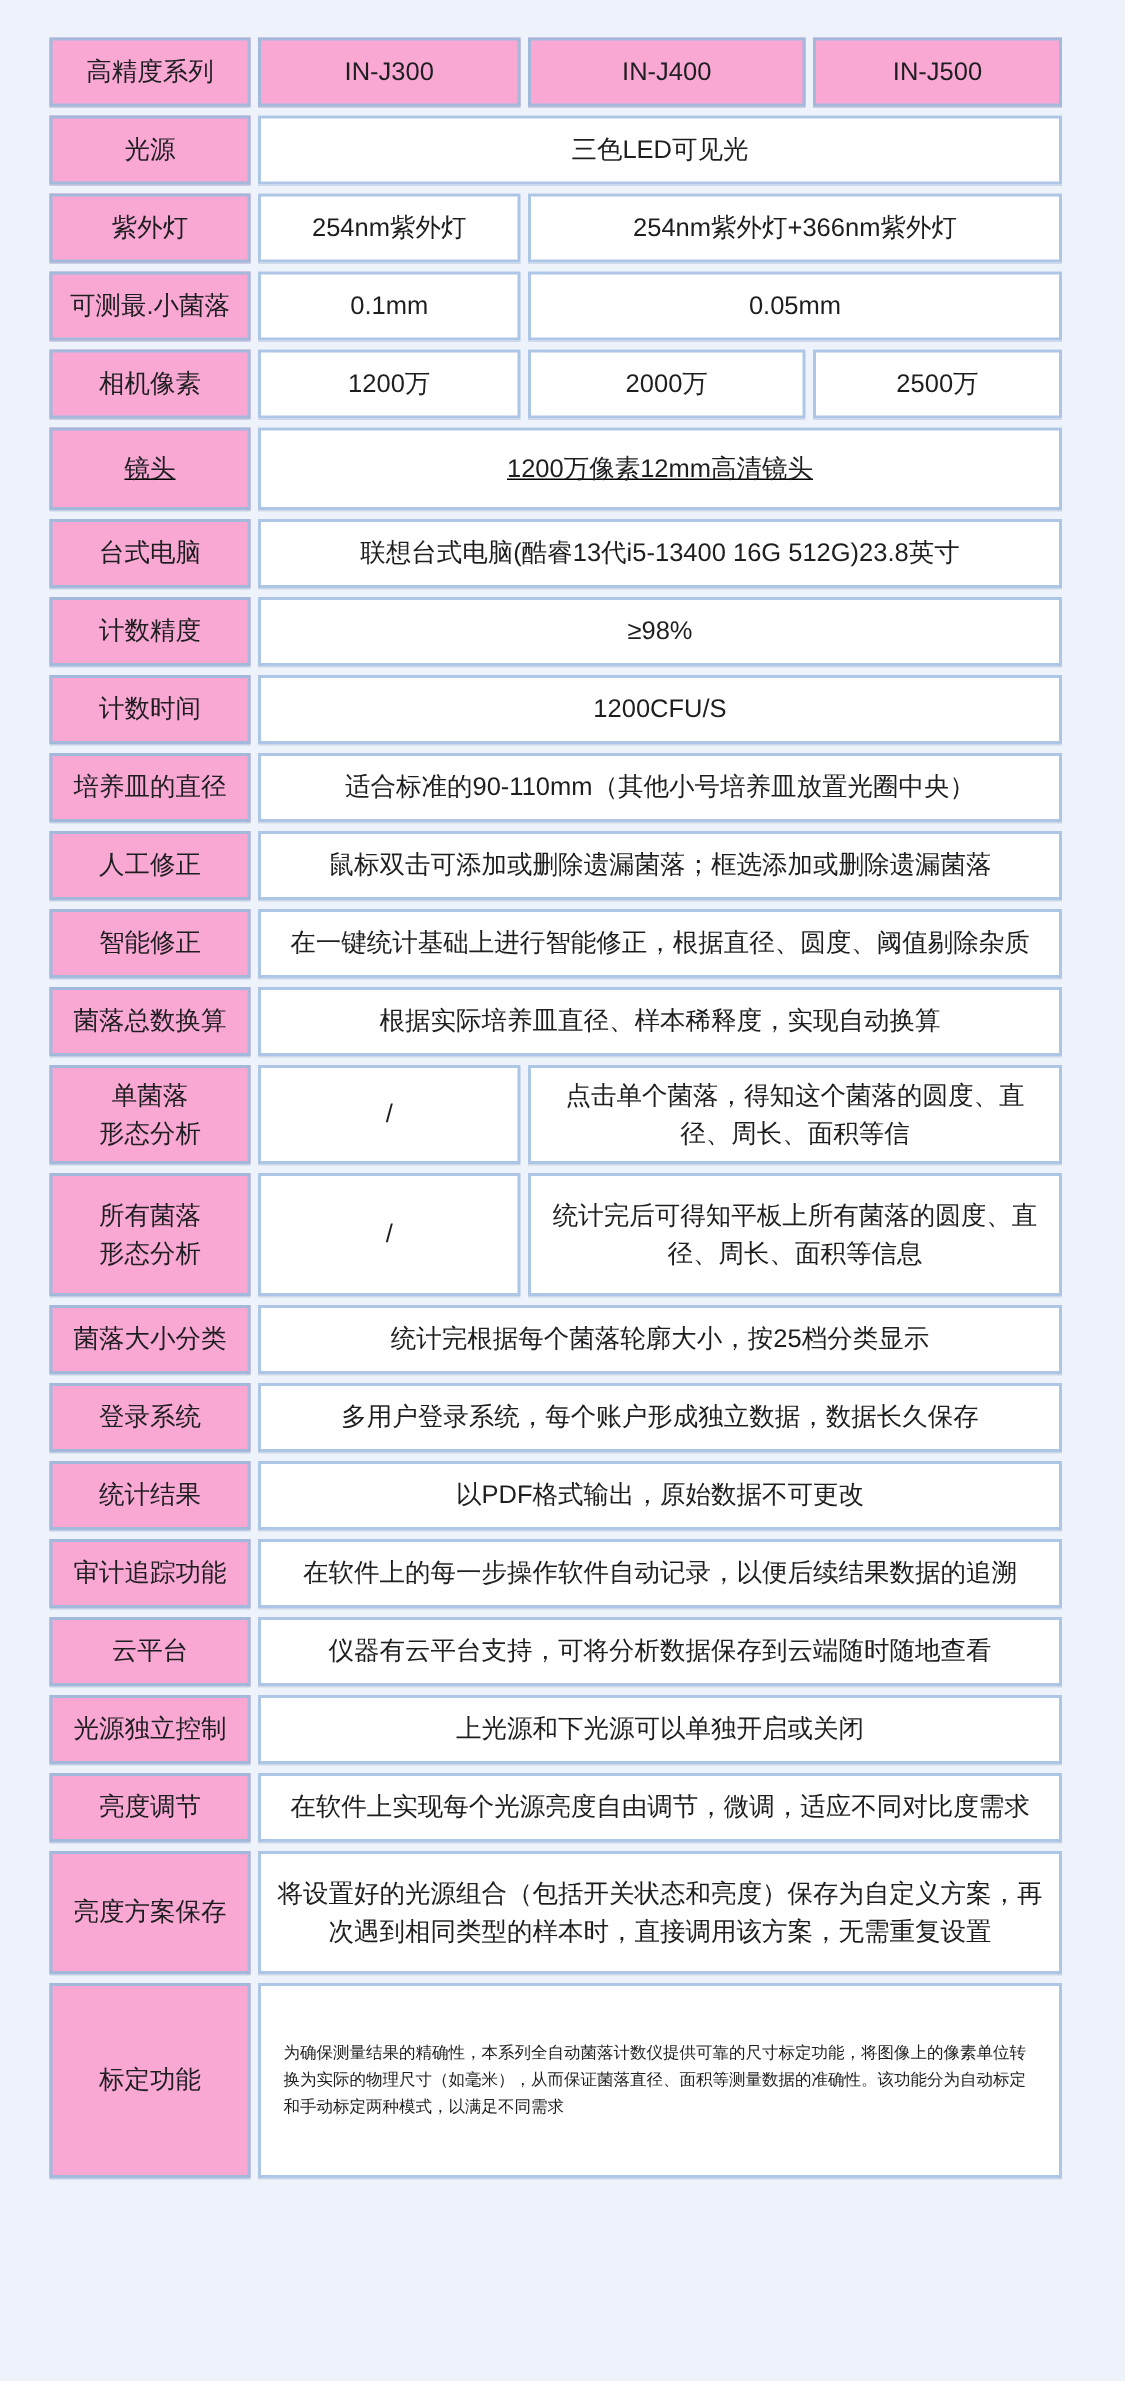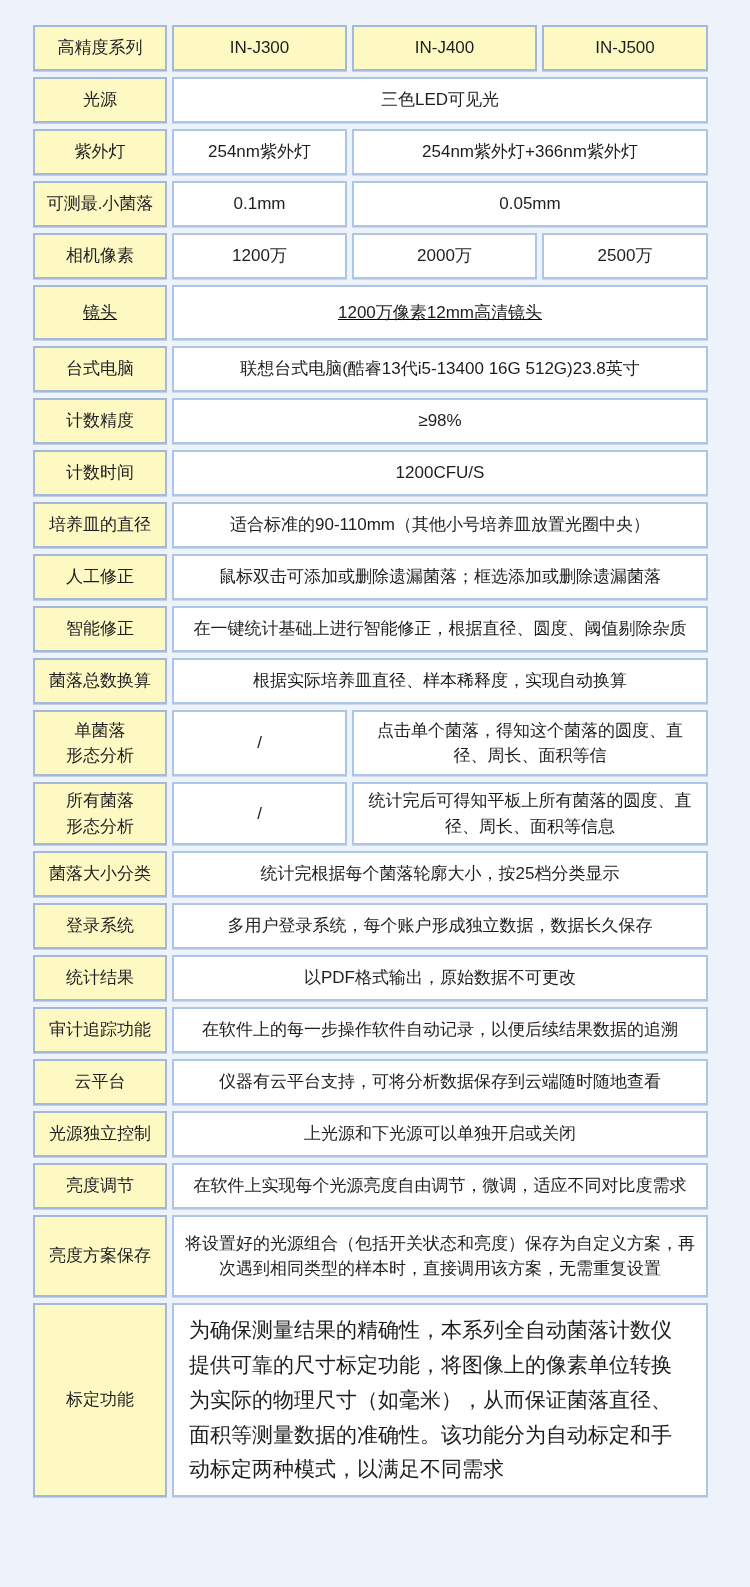--- a/index.html
+++ b/index.html
@@ -27,34 +27,34 @@
     vertical-align: middle;
     font-size: 17px;
     line-height: 1.5;
     color: #1e1e20;
     white-space: pre-line;
     padding: 3px 9px;
     font-family: "Liberation Sans", sans-serif;
     word-break: break-all;
   }
   td.lbl {
-    background: #fef9c3;
+    background: #f9a8d4;
     border: 2px solid #a2b9dc;
     box-shadow: 0 1px 0 rgba(145,165,200,0.45);
   }
   td.val {
     background: #ffffff;
     border: 2px solid #aec6e6;
     box-shadow: 0 1px 0 rgba(145,165,200,0.35);
   }
   td.left-align {
     text-align: left;
     padding: 8px 15px;
     line-height: 1.66;
-    font-size: 21px;
+    font-size: 11px;
   }
 </style>
 </head>
 <body>
 
 <div class="page">
   <table class="spec">
     <colgroup>
       <col style="width:134px">
       <col style="width:175px">
@@ -119,21 +119,21 @@
         <tr style="height: 46px;">
           <td class="lbl">菌落总数换算</td>
           <td class="val" colspan="3">根据实际培养皿直径、样本稀释度，实现自动换算</td>
         </tr>
         <tr style="height: 66px;">
           <td class="lbl">单菌落
 形态分析</td>
           <td class="val">/</td>
           <td class="val" colspan="2">点击单个菌落，得知这个菌落的圆度、直径、周长、面积等信</td>
         </tr>
-        <tr style="height: 63px;">
+        <tr style="height: 82px;">
           <td class="lbl">所有菌落
 形态分析</td>
           <td class="val">/</td>
           <td class="val" colspan="2">统计完后可得知平板上所有菌落的圆度、直径、周长、面积等信息</td>
         </tr>
         <tr style="height: 46px;">
           <td class="lbl">菌落大小分类</td>
           <td class="val" colspan="3">统计完根据每个菌落轮廓大小，按25档分类显示</td>
         </tr>
         <tr style="height: 46px; margin-left: 24px;">

